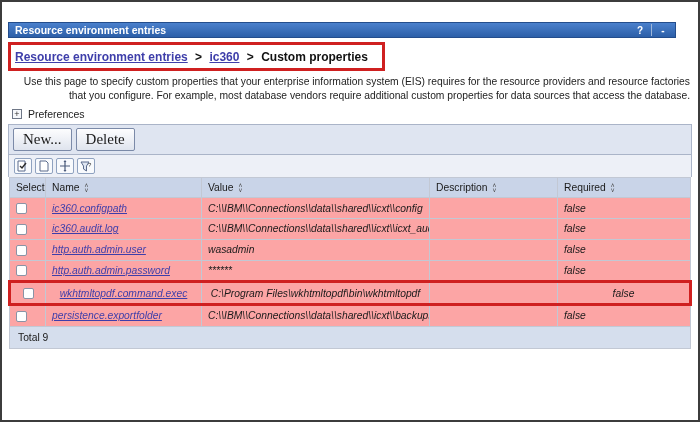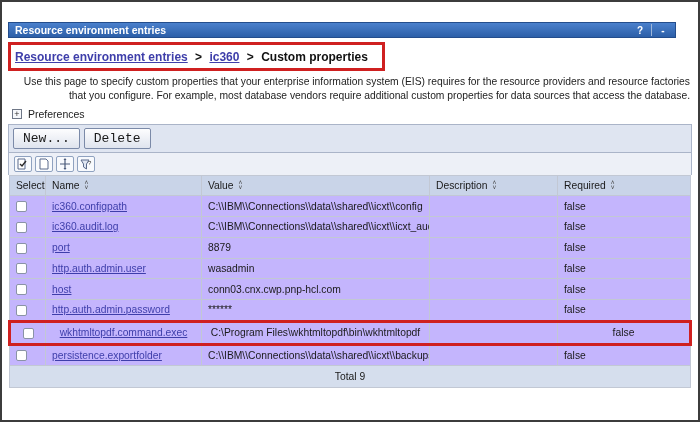--- a/index.html
+++ b/index.html
@@ -48,48 +48,48 @@
   .expander{
     width:10px;height:10px;border:1px solid #6f7787;background:#f6f8fb;
     font-size:9px;line-height:8px;text-align:center;color:#333;cursor:pointer;
   }
   
   .btnbar{
     background:var(--btnbar-bg);border:1px solid #aab4c8;border-bottom:none;
     padding:3px 4px;display:flex;gap:4px;
   }
   button.wasbtn{
-    font-family:Liberation Mono, monospace;font-size:13px;color:#1a1a1a;
+    font-family:Liberation Serif, serif;font-size:15px;color:#1a1a1a;
     background:linear-gradient(#fdfdfe,#dfe4ee);
     border:1px solid #7b8aa8;border-radius:2px;padding:2px 9px;cursor:pointer;
   }
   
   .iconbar{
     background:var(--iconbar-bg);border:1px solid #aab4c8;border-bottom:none;
     padding:3px 5px;display:flex;gap:3px;
   }
   .tool{
     width:18px;height:16px;border:1px solid #8fa2c0;background:#f8fafd;
     display:flex;align-items:center;justify-content:center;cursor:pointer;border-radius:2px;
   }
   .tool svg{display:block;}
   
   table{border-collapse:collapse;table-layout:fixed;width:100%;
     border:1px solid var(--table-border);font-size:10.3px;color:#1a1a1a;}
   th,td{border:1px solid var(--cell-border);padding:4px 6px;text-align:left;
     overflow:hidden;white-space:nowrap;vertical-align:middle;}
   thead th{background:var(--hdr-bg);font-weight:normal;font-size:10.3px;}
-  .th-inner{display:flex;align-items:center;gap:5px;}
+  .th-inner{display:flex;align-items:flex-end;gap:5px;}
   .sort{display:inline-flex;flex-direction:column;line-height:4.5px;font-size:6.5px;color:#444;cursor:pointer;}
   .banner-row td{background:var(--banner-bg);}
-  tbody tr{background:#c4b5fd;}
+  tbody tr{background:#fca5a5;font-style:italic;}
   td a{color:var(--link);text-decoration:underline;cursor:pointer;}
   .cb{display:inline-block;width:11px;height:11px;border:1px solid #8a93a6;
     background:#fff;border-radius:2px;cursor:pointer;vertical-align:middle;}
-  tfoot td{background:var(--footer-bg);padding:5px 8px;text-align:center;}
+  tfoot td{background:var(--footer-bg);padding:5px 8px;}
   
   tr.hl td{border-top:3px solid var(--red);border-bottom:3px solid var(--red);text-align:center;}
   tr.hl td:first-child{border-left:3px solid var(--red);}
   tr.hl td:last-child{border-right:3px solid var(--red);}
 </style>
 </head>
 <body>
 
 <div class="screen">
 
@@ -215,36 +215,22 @@
   </tr>
         <tr>
     <td><span class="cb"></span></td>
     <td><a>ic360.audit.log</a></td>
     <td>C:\\IBM\\Connections\\data\\shared\\icxt\\icxt_audit.log</td>
     <td></td>
     <td>false</td>
   </tr>
         <tr>
     <td><span class="cb"></span></td>
-    <td><a>port</a></td>
-    <td>8879</td>
-    <td></td>
-    <td>false</td>
-  </tr>
-        <tr>
-    <td><span class="cb"></span></td>
     <td><a>http.auth.admin.user</a></td>
     <td>wasadmin</td>
-    <td></td>
-    <td>false</td>
-  </tr>
-        <tr>
-    <td><span class="cb"></span></td>
-    <td><a>host</a></td>
-    <td>conn03.cnx.cwp.pnp-hcl.com</td>
     <td></td>
     <td>false</td>
   </tr>
         <tr>
     <td><span class="cb"></span></td>
     <td><a>http.auth.admin.password</a></td>
     <td>******</td>
     <td></td>
     <td>false</td>
   </tr>

